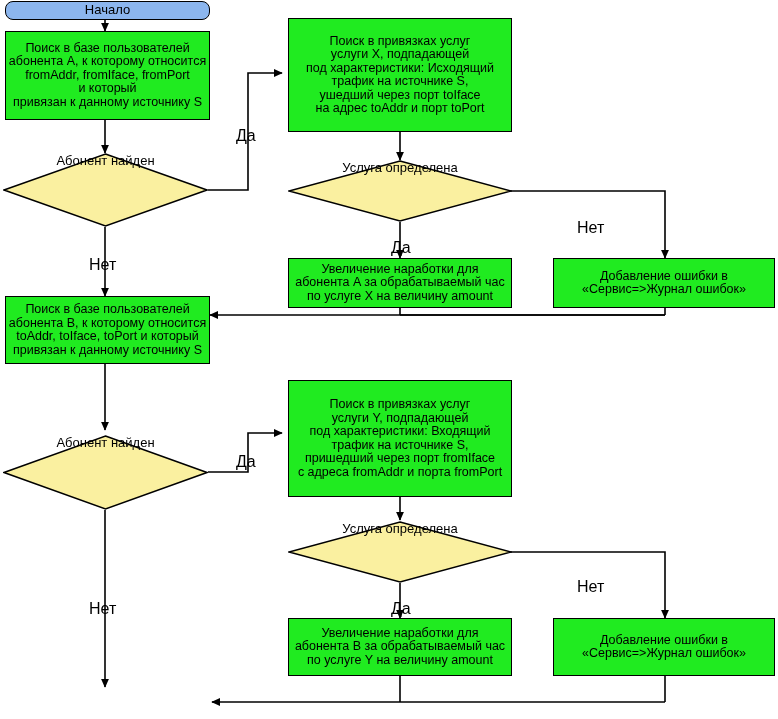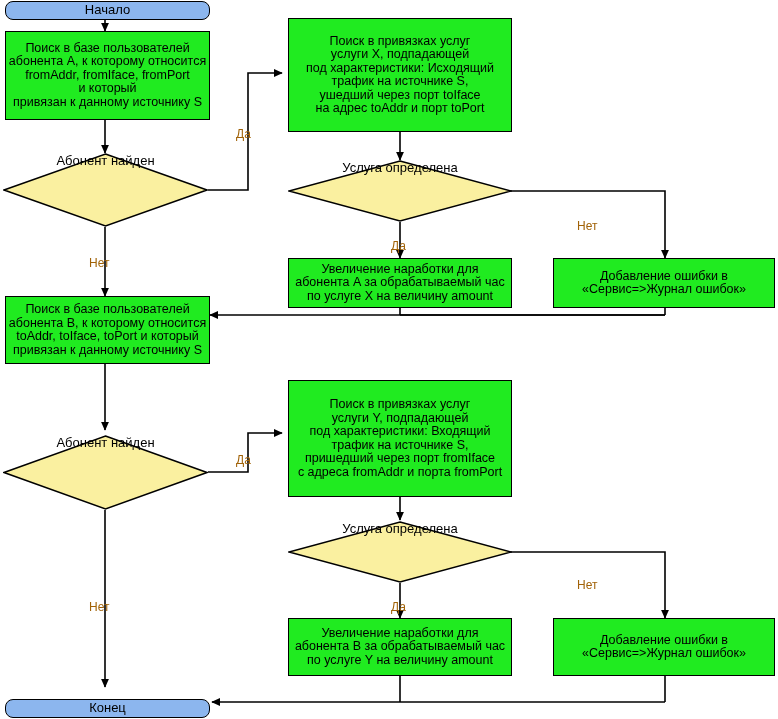--- a/index.html
+++ b/index.html
@@ -61,22 +61,22 @@
   .decision-label {
     position: relative;
     z-index: 2;
     font-size: 13px;
     color: #000000;
     white-space: pre;
     text-align: center;
   }
   .edge-label {
     position: absolute;
-    font-size: 12px;
-    color: #a16207;
+    font-size: 16px;
+    color: #000000;
     white-space: pre;
   }
 </style>
 </head>
 <body>
 
 <div id="canvas">
 
   <svg id="wires" viewBox="0 0 778 719">
     <defs>
@@ -202,23 +202,20 @@
     <span>Увеличение наработки для
 абонента B за обрабатываемый час
 по услуге Y на величину amount</span>
   </div>
 
   <div class="node process" style="left:553px; top:618px; width:222px; height:58px;">
     <span>Добавление ошибки в
 «Сервис=&gt;Журнал ошибок»</span>
   </div>
 
-  <div class="node terminal" style="left:5px; top:699px; width:205px; height:19px;">
-    <span>Конец</span>
-  </div>
 
   <span class="edge-label" style="left:236px; top:127px;">Да</span>
   <span class="edge-label" style="left:89px; top:256px;">Нет</span>
   <span class="edge-label" style="left:391px; top:239px;">Да</span>
   <span class="edge-label" style="left:577px; top:219px;">Нет</span>
   <span class="edge-label" style="left:236px; top:453px;">Да</span>
   <span class="edge-label" style="left:89px; top:600px;">Нет</span>
   <span class="edge-label" style="left:391px; top:600px;">Да</span>
   <span class="edge-label" style="left:577px; top:578px;">Нет</span>
 

